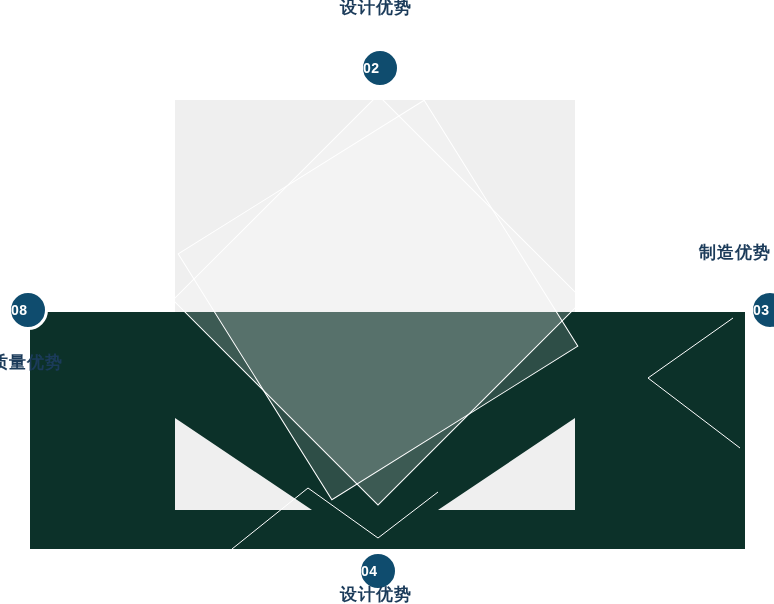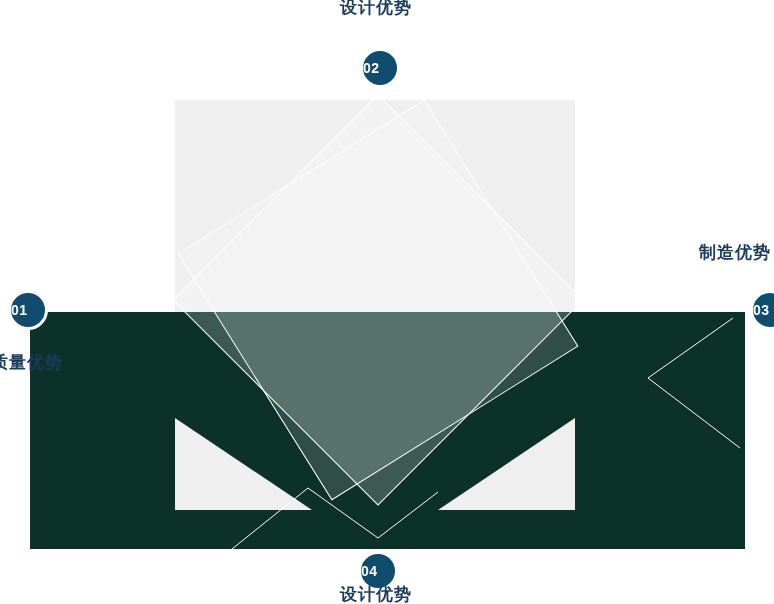--- a/index.html
+++ b/index.html
@@ -80,21 +80,21 @@
     </g>
 
     <g class="deco">
       <polyline points="733,318 648,378 740,448"></polyline>
       <polyline points="378,538 308,488 232,549"></polyline>
       <line x1="378" y1="538" x2="438" y2="492"></line>
     </g>
   </svg>
 
   <div class="node node-01">
-    <span>01</span>
+    <span>08</span>
   </div>
   <div class="node node-02">
     <span>02</span>
   </div>
   <div class="node node-03">
     <span>03</span>
   </div>
   <div class="node node-04">
     <span>04</span>
   </div>

